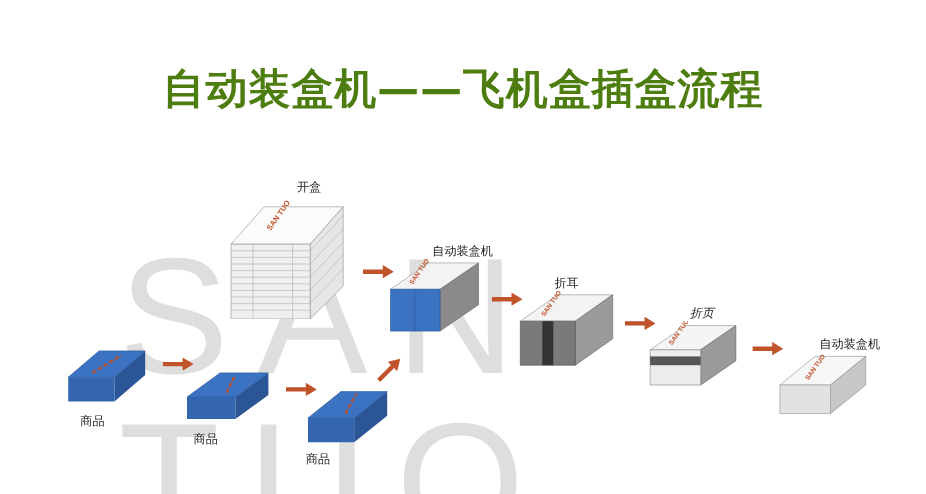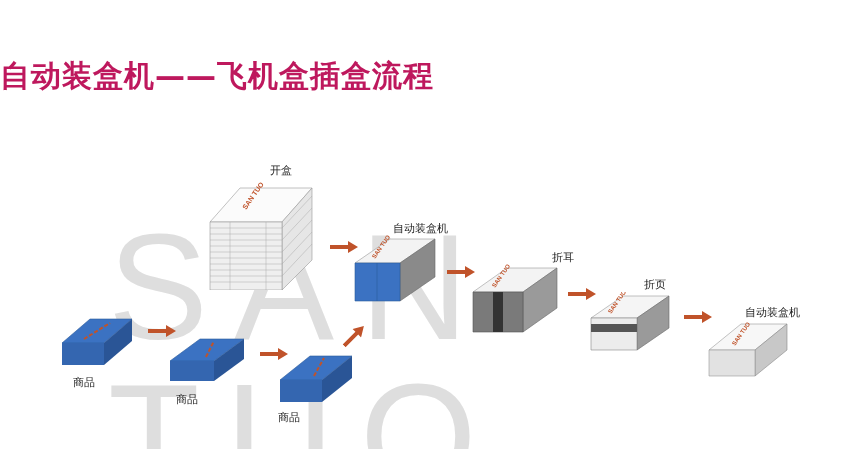--- a/index.html
+++ b/index.html
@@ -1,17 +1,17 @@
 <!DOCTYPE html>
 <html><head>
 <meta charset="utf-8">
 <style>
   html,body{margin:0;padding:0;background:#ffffff;}
   body{width:842px;height:449px;position:relative;overflow:hidden;font-family:"DejaVu Sans",sans-serif;}
-  .title{position:absolute;left:0;top:56px;width:842px;font-size:30px;font-weight:bold;color:#be185d;letter-spacing:1px;}
+  .title{position:absolute;left:0;top:56px;width:842px;text-align:center;font-size:38px;font-weight:bold;color:#4d7c0f;letter-spacing:1px;}
   .wm{position:absolute;left:108px;top:212px;font-family:"Liberation Sans",sans-serif;font-size:150px;font-weight:normal;color:#d9d9d9;letter-spacing:26px;opacity:.85;line-height:1;}
   .lbl{position:absolute;font-size:11px;color:#222;white-space:nowrap;}
   .arrow{position:absolute;width:28px;height:12px;}
   .stage{position:absolute;}
   svg{display:block;}
 </style>
 </head>
 <body>
 
 <div class="title">自动装盒机——飞机盒插盒流程</div>
@@ -50,32 +50,32 @@
 <div class="stage" style="left:345px;top:235px;">
   <svg width="95" height="75" viewBox="0 0 95 75">
     <polygon points="10,28 45,4 90,4 55,28" fill="#f3f3f3" stroke="#999" stroke-width=".6"></polygon>
     <polygon points="55,28 90,4 90,42 55,66" fill="#8a8a8a" stroke="#666" stroke-width=".6"></polygon>
     <polygon points="10,28 55,28 55,66 10,66" fill="#3b72c2" stroke="#2a5a9a" stroke-width=".6"></polygon>
     <line x1="32" y1="28" x2="32" y2="66" stroke="#2a5a9a" stroke-width=".6"></line>
     <text x="30" y="24" transform="rotate(-55 30 24)" font-size="6" fill="#c0532a" font-weight="bold" font-family="Liberation Sans, sans-serif">SAN TUO</text>
   </svg>
 </div>
 
-<div class="lbl" style="left:552px;top:250px;">折耳</div>
+<div class="lbl" style="left:504px;top:250px;">折耳</div>
 <div class="stage" style="left:465px;top:262px;">
   <svg width="95" height="80" viewBox="0 0 95 80">
     <polygon points="8,30 42,6 92,6 58,30" fill="#f3f3f3" stroke="#999" stroke-width=".6"></polygon>
     <polygon points="58,30 92,6 92,46 58,70" fill="#9a9a9a" stroke="#666" stroke-width=".6"></polygon>
     <polygon points="8,30 58,30 58,70 8,70" fill="#7a7a7a" stroke="#555" stroke-width=".6"></polygon>
     <rect x="28" y="30" width="10" height="40" fill="#333"></rect>
     <text x="30" y="26" transform="rotate(-55 30 26)" font-size="6" fill="#c0532a" font-weight="bold" font-family="Liberation Sans, sans-serif">SAN TUO</text>
   </svg>
 </div>
 
-<div class="lbl" style="left:644px;top:277px;">折页</div>
+<div class="lbl" style="left:627px;top:277px;font-style:italic;">折页</div>
 <div class="stage" style="left:583px;top:292px;">
   <svg width="90" height="70" viewBox="0 0 90 70">
     <polygon points="8,26 40,4 86,4 54,26" fill="#f5f5f5" stroke="#999" stroke-width=".6"></polygon>
     <polygon points="54,26 86,4 86,36 54,58" fill="#9a9a9a" stroke="#666" stroke-width=".6"></polygon>
     <polygon points="8,26 54,26 54,58 8,58" fill="#ececec" stroke="#888" stroke-width=".6"></polygon>
     <rect x="8" y="32" width="46" height="8" fill="#555"></rect>
     <text x="28" y="22" transform="rotate(-55 28 22)" font-size="6" fill="#c0532a" font-weight="bold" font-family="Liberation Sans, sans-serif">SAN TUO</text>
   </svg>
 </div>
 

